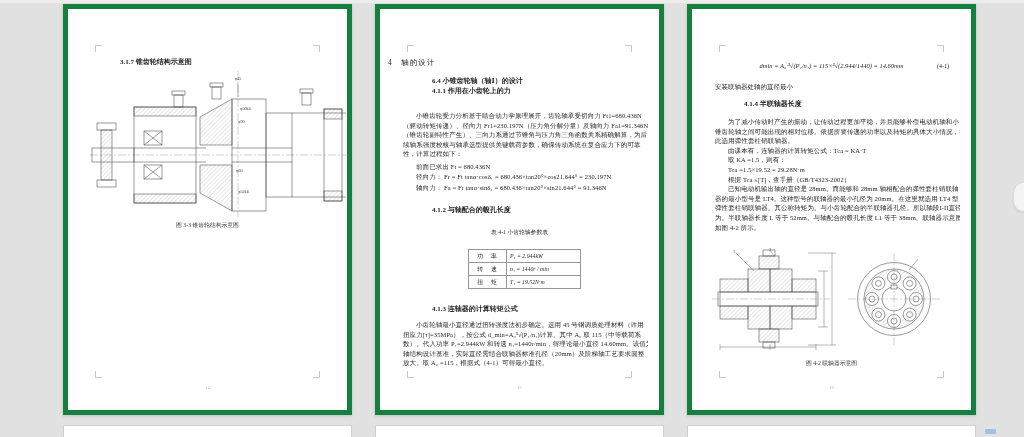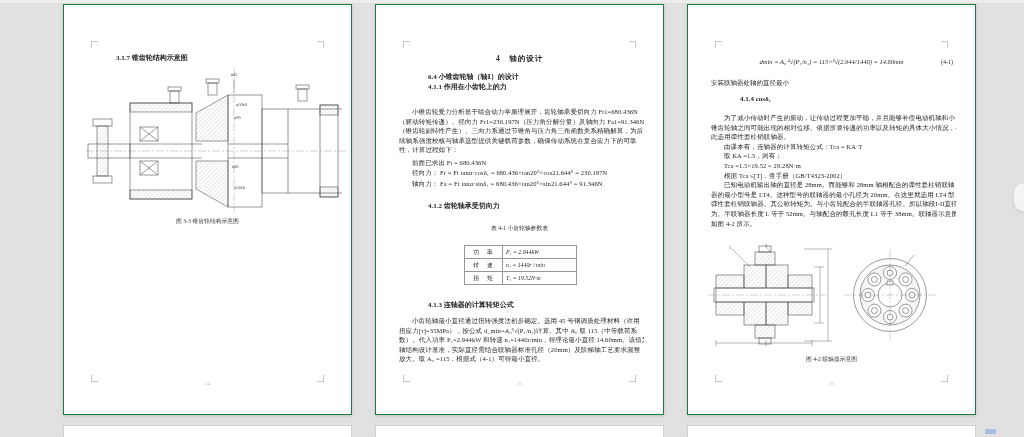--- a/index.html
+++ b/index.html
@@ -1,31 +1,31 @@
 <!DOCTYPE html>
 <html><head>
 <meta charset="utf-8">
 <style>
   *{margin:0;padding:0;box-sizing:border-box}
   html,body{background:#cfcfcf}
   .screen{position:relative;width:1024px;height:437px;overflow:hidden;background:#e1e1e1;
           font-family:"Liberation Serif","DejaVu Serif",serif;color:#262626}
   .topstrip{position:absolute;left:0;top:0;width:1024px;height:3px;background:#ededed}
   .page{position:absolute;top:4px;width:289px;height:411px;background:#fff;
-        border:1px solid #15803d;box-shadow:0 1px 3px rgba(0,0,0,.14)}
+        border:5px solid #15803d;box-shadow:0 1px 3px rgba(0,0,0,.14)}
   .stub{position:absolute;top:425px;width:289px;height:20px;background:#fff;border:1px solid #d0d0d0}
   .px1{left:63px}.px2{left:375px}.px3{left:687px}
   .abs{position:absolute}
   
   .cm{position:absolute;width:7px;height:7px;border:0 solid #c7c7c7}
   .cm.tl{left:27px;top:36px;border-top-width:1px;border-left-width:1px}
   .cm.tr{right:27px;top:36px;border-top-width:1px;border-right-width:1px}
   .cm.bl{left:27px;bottom:32px;border-bottom-width:1px;border-left-width:1px}
   .cm.br{right:27px;bottom:32px;border-bottom-width:1px;border-right-width:1px}
-  .hC{position:absolute;left:0;width:100%;text-align:center;font-weight:bold;font-size:7.5px;letter-spacing:1px}
+  .hC{position:absolute;left:8px;width:100%;font-weight:normal;font-size:7.5px;letter-spacing:1px}
   .h2{position:absolute;left:52px;font-weight:bold;font-size:7px}
   .para{position:absolute;left:23px;width:245px;font-size:6.5px;line-height:9.6px;letter-spacing:.1px}
   .para .ln{white-space:nowrap;overflow:hidden;height:9.6px}
   .para.fm .ln{height:10.4px;line-height:10.4px}
   .ind{text-indent:13px}
   .cap{position:absolute;left:0;width:100%;text-align:center;font-size:5.8px;color:#333}
   .pno{position:absolute;left:0;top:376px;width:100%;text-align:center;font-size:4.5px;color:#b0b0b0}
   .fwrap{position:absolute;left:0;width:100%;text-align:center;font-size:6.5px;font-style:italic}
   .fno{position:absolute;right:22px;top:1px;font-size:6px;font-style:normal}
   .note{position:absolute;left:23px;font-size:6.5px}
@@ -125,21 +125,21 @@
       <div class="ln">续轴系强度校核与轴承选型提供关键载荷参数，确保传动系统在复合应力下的可靠</div>
       <div class="ln">性，计算过程如下：</div>
     </div>
 
     <div class="para fm" style="top:153px">
       <div class="ln ind">前面已求出 Ft = 680.436N</div>
       <div class="ln ind">径向力： Fr = Ft tanα·cosδ₁ = 680.436×tan20°×cos21.644° = 230.197N</div>
       <div class="ln ind">轴向力： Fa = Ft tanα·sinδ₁ = 680.436×tan20°×sin21.644° = 91.346N</div>
     </div>
 
-    <div class="h2" style="top:196px">4.1.2 齿轮轴承受切向力</div>
+    <div class="h2" style="top:196px">4.1.2 与轴配合的毂孔长度</div>
     <div class="cap" style="top:219px">表 4-1 小齿轮轴参数表</div>
 
     <table class="params">
       <tbody>
           <tr>
         <td class="lab">功　率</td>
         <td class="val">P₁ = 2.944kW</td>
       </tr>
       <tr>
         <td class="lab">转　速</td>
@@ -170,21 +170,21 @@
     <div class="cm tr"></div>
     <div class="cm bl"></div>
     <div class="cm br"></div>
 
     <div class="fwrap" style="top:53px">
       <span>dmin = A₀·³√(P₁/n₁) = 115×³√(2.944/1440) = 14.60mm</span>
       <span class="fno">(4-1)</span>
     </div>
 
     <div class="note" style="top:74px">安装联轴器处轴的直径最小</div>
-    <div class="h2" style="top:90px">4.1.4 cosδ₁</div>
+    <div class="h2" style="top:90px">4.1.4 半联轴器长度</div>
 
     <div class="para" style="top:108px">
       <div class="ln ind">为了减小传动时产生的振动，让传动过程更加平稳，并且能够补偿电动机轴和小</div>
       <div class="ln">锥齿轮轴之间可能出现的相对位移。依据所要传递的功率以及转矩的具体大小情况，在</div>
       <div class="ln">此选用弹性套柱销联轴器。</div>
       <div class="ln ind">由课本有，连轴器的计算转矩公式：Tca = KA·T</div>
       <div class="ln ind">取 KA =1.5，则有：</div>
       <div class="ln ind">Tca =1.5×19.52 = 29.28N·m</div>
       <div class="ln ind">根据 Tca ≤[T]，查手册（GB/T4323-2002）</div>
       <div class="ln ind">已知电动机输出轴的直径是 28mm。而能够和 28mm 轴相配合的弹性套柱销联轴</div>

